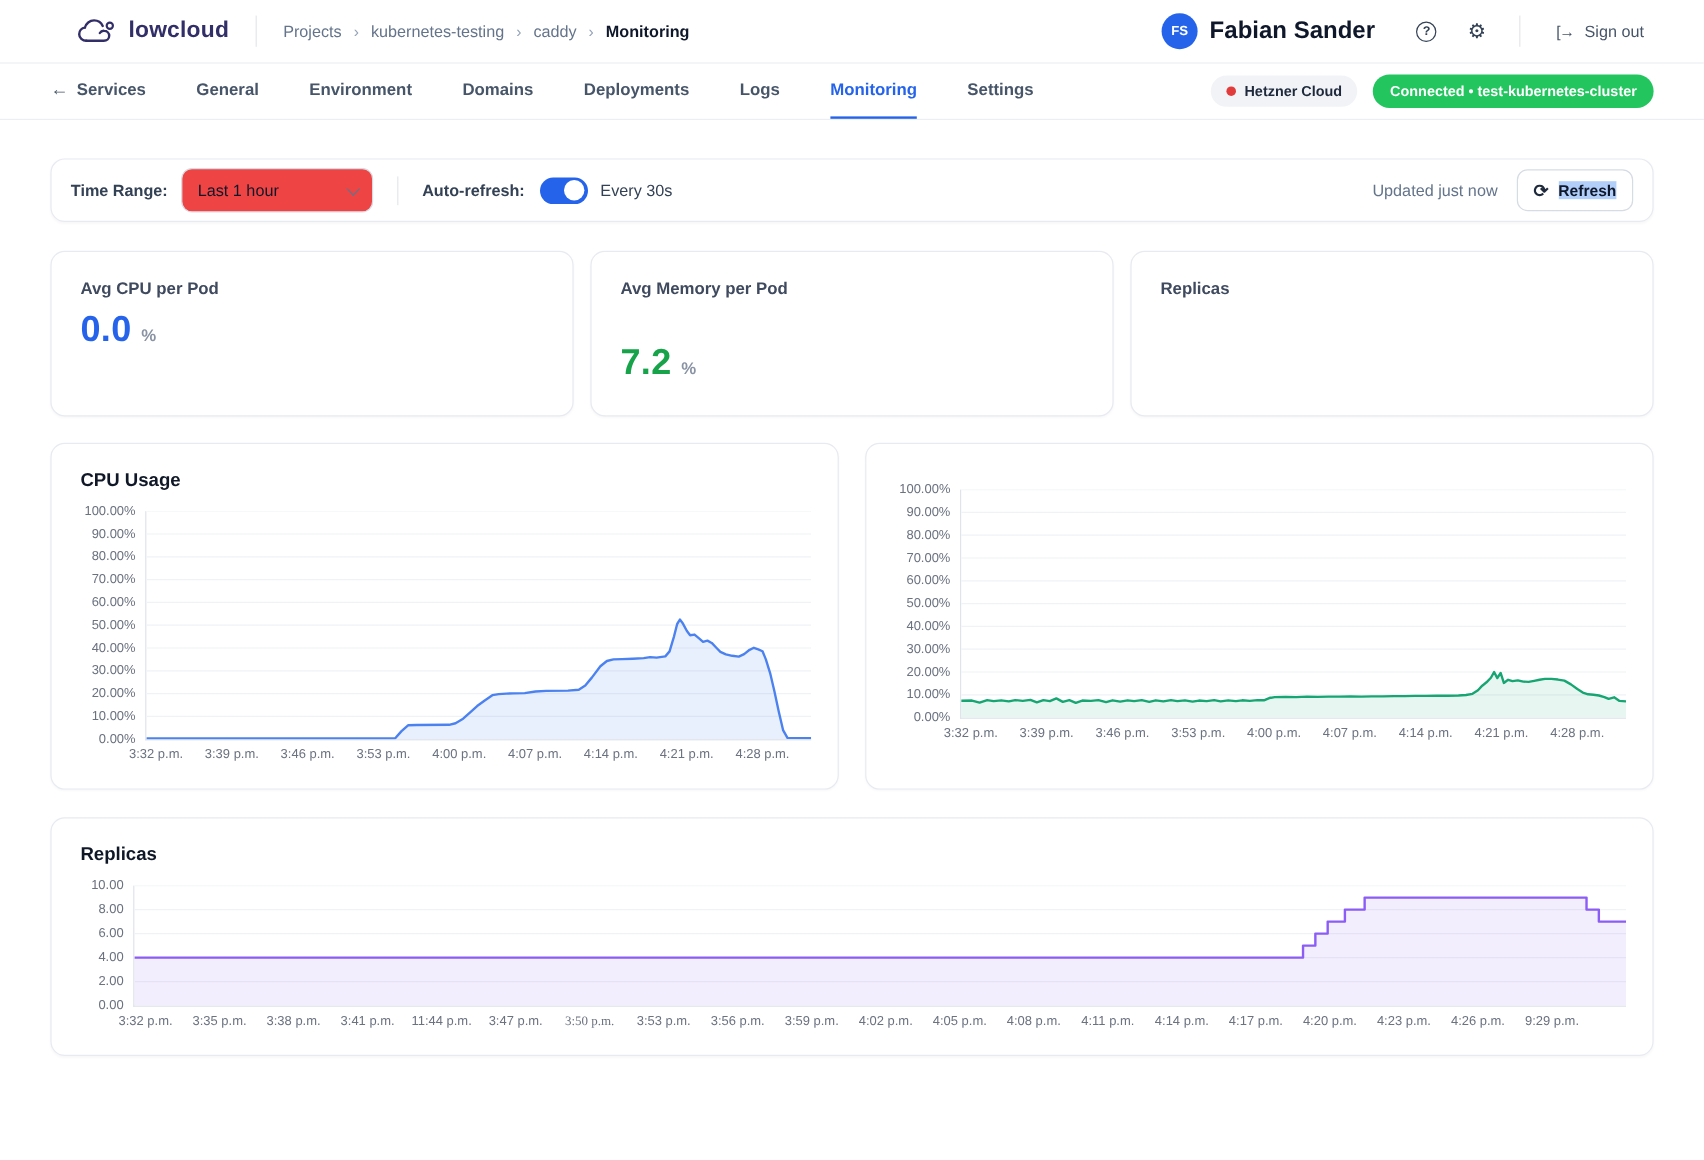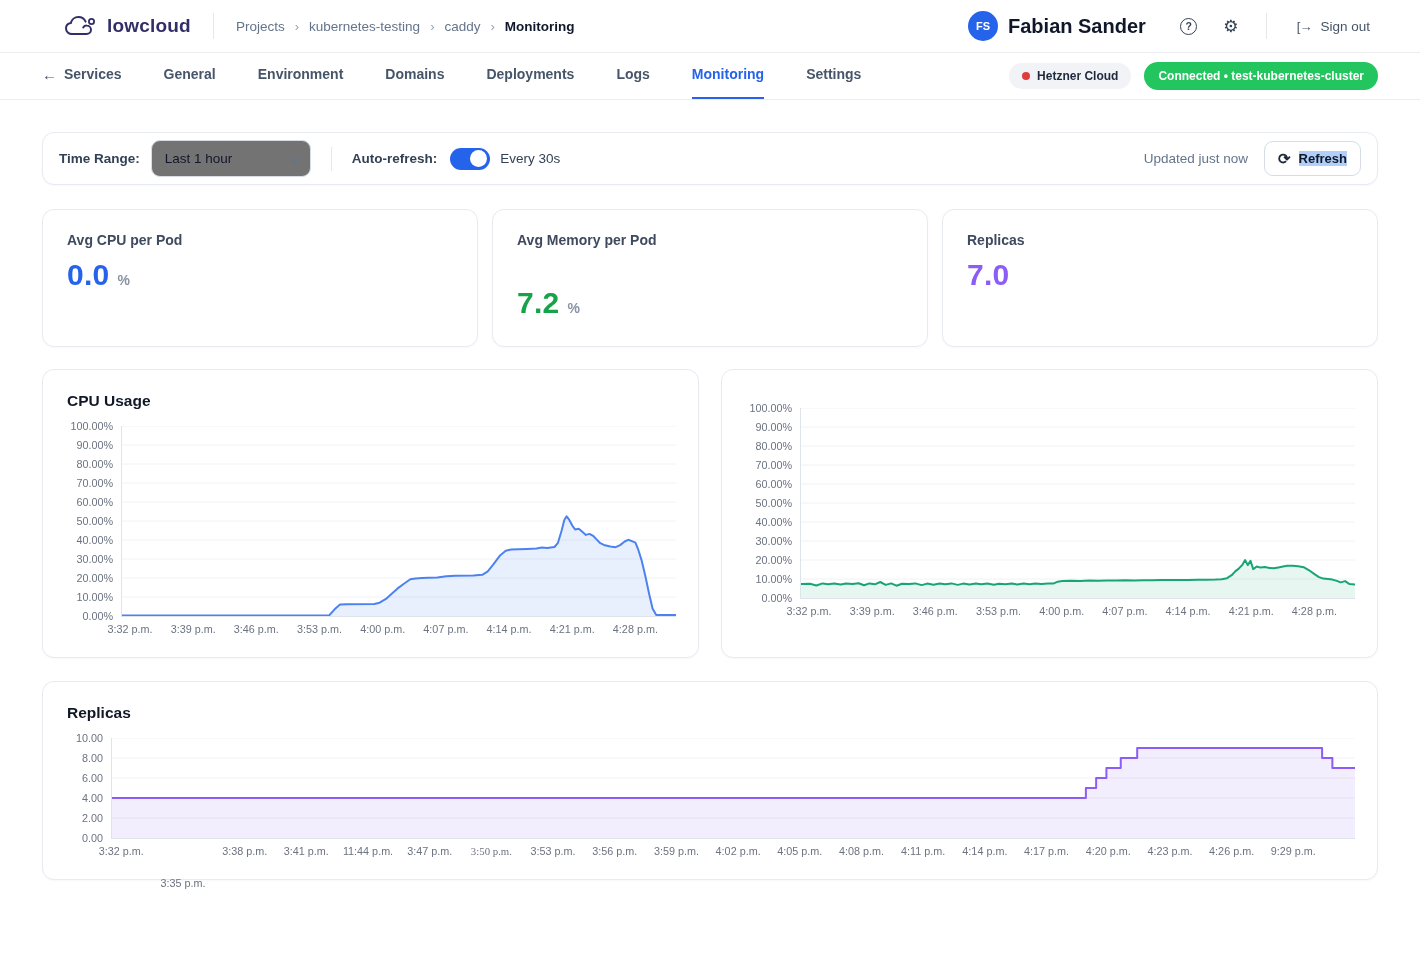--- a/index.html
+++ b/index.html
@@ -36,21 +36,21 @@
   .dot-red { width:8px; height:8px; border-radius:50%; background:#e23b3b; }
   .badge-green { background:#22c55e; color:#fff; border-radius:999px; padding:7px 14px; font-size:12px; font-weight:700; margin-left:13px; }
 
   
   main { padding:0 42px 40px 42px; }
   .card { background:#fff; border:1px solid #e7eaf0; border-radius:12px; box-shadow:0 1px 2px rgba(16,24,40,.03); }
 
   
   .controls { margin-top:32px; height:53px; display:flex; align-items:center; padding:0 16px; }
   .ctl-label { font-size:13.5px; font-weight:600; color:#334155; margin-right:11px; }
-  .select { width:160px; height:37px; border:1px solid #d6dce5; border-radius:9px; display:flex; align-items:center; justify-content:space-between; padding:0 13px; font-size:13.5px; color:#0f172a; cursor:pointer; background:#737373; }
+  .select { width:160px; height:37px; border:1px solid #d6dce5; border-radius:9px; display:flex; align-items:center; justify-content:space-between; padding:0 13px; font-size:13.5px; color:#0f172a; cursor:pointer; background:#ef4444; }
   .chev { width:8px; height:8px; border-right:1.6px solid #64748b; border-bottom:1.6px solid #64748b; transform:rotate(45deg) translateY(-2px); }
   .ctl-div { width:1px; height:24px; background:#e5e7eb; margin:0 20px; }
   .toggle { width:40px; height:22px; background:#2563eb; border-radius:999px; position:relative; cursor:pointer; margin-right:10px; }
   .toggle .knob { position:absolute; top:2.5px; right:3px; width:17px; height:17px; background:#fff; border-radius:50%; }
   .ctl-val { font-size:13.5px; color:#334155; }
   .ctl-spacer { flex:1; }
   .updated { font-size:13.5px; color:#64748b; margin-right:16px; }
   .refresh-btn { display:flex; align-items:center; gap:8px; border:1px solid #d6dce5; background:#fff; border-radius:9px; height:35px; padding:0 13px; font-size:13px; font-weight:700; color:#0f172a; font-family:inherit; cursor:pointer; }
   .refresh-glyph { font-size:15px; color:#1e293b; }
   .sel-highlight { background:#b1cff9; }
@@ -174,24 +174,20 @@
     </div>
     <div class="card stat-card">
       <div class="stat-label">Avg Memory per Pod</div>
       <div class="stat-line">
         <span class="stat-value" style="color: rgb(23, 163, 74); margin-top: 28px;">7.2</span>
         <span class="stat-suffix">%</span>
       </div>
     </div>
     <div class="card stat-card">
       <div class="stat-label">Replicas</div>
-      <div class="stat-line">
-        <span class="stat-value" style="color: rgb(139, 92, 246);">7.0</span>
-        <span class="stat-suffix"></span>
-      </div>
     </div>
   </section>
 
   <section class="charts-row">
     <div class="card chart-card half">
       <div class="chart-title">CPU Usage</div>
       <div>
           <div class="chart-body">
             <div class="chart-yaxis" style="width: 54px; height: 190px;">
               <span style="top: 184px;">0.00%</span>
@@ -311,21 +307,21 @@
               <line x1="0" x2="1247" y1="0" y2="0" stroke="#f0f2f6" stroke-width="1"></line>
               <path d="M0.0,60.0L977.0,60.0L977.0,50.0L987.3,50.0L987.3,40.0L997.6,40.0L997.6,30.0L1012.0,30.0L1012.0,20.0L1028.5,20.0L1028.5,10.0L1214.0,10.0L1214.0,20.0L1224.3,20.0L1224.3,30.0L1247.0,30.0L1247.0,100L0.0,100Z" fill="rgba(139,92,246,0.10)" stroke="none"></path>
               <path d="M0.0,60.0L977.0,60.0L977.0,50.0L987.3,50.0L987.3,40.0L997.6,40.0L997.6,30.0L1012.0,30.0L1012.0,20.0L1028.5,20.0L1028.5,10.0L1214.0,10.0L1214.0,20.0L1224.3,20.0L1224.3,30.0L1247.0,30.0" fill="none" stroke="#8b5cf6" stroke-width="2" stroke-linejoin="round"></path>
             </svg>
           </div>
         </div>
         <div class="chart-xrow">
           <div style="width: 44px;"></div>
           <div class="chart-xaxis">
             <span style="left: 0.826446%;">3:32 p.m.</span>
-            <span style="left: 5.78512%; margin-top: 32px;">3:35 p.m.</span>
+            <span style="left: 5.78512%;">3:35 p.m.</span>
             <span style="left: 10.7438%;">3:38 p.m.</span>
             <span style="left: 15.7025%;">3:41 p.m.</span>
             <span style="left: 20.6612%;">11:44 p.m.</span>
             <span style="left: 25.6198%;">3:47 p.m.</span>
             <span style="left: 30.5785%; font-family: Liberation Serif, serif;">3:50 p.m.</span>
             <span style="left: 35.5372%;">3:53 p.m.</span>
             <span style="left: 40.4959%;">3:56 p.m.</span>
             <span style="left: 45.4545%;">3:59 p.m.</span>
             <span style="left: 50.4132%;">4:02 p.m.</span>
             <span style="left: 55.3719%;">4:05 p.m.</span>

